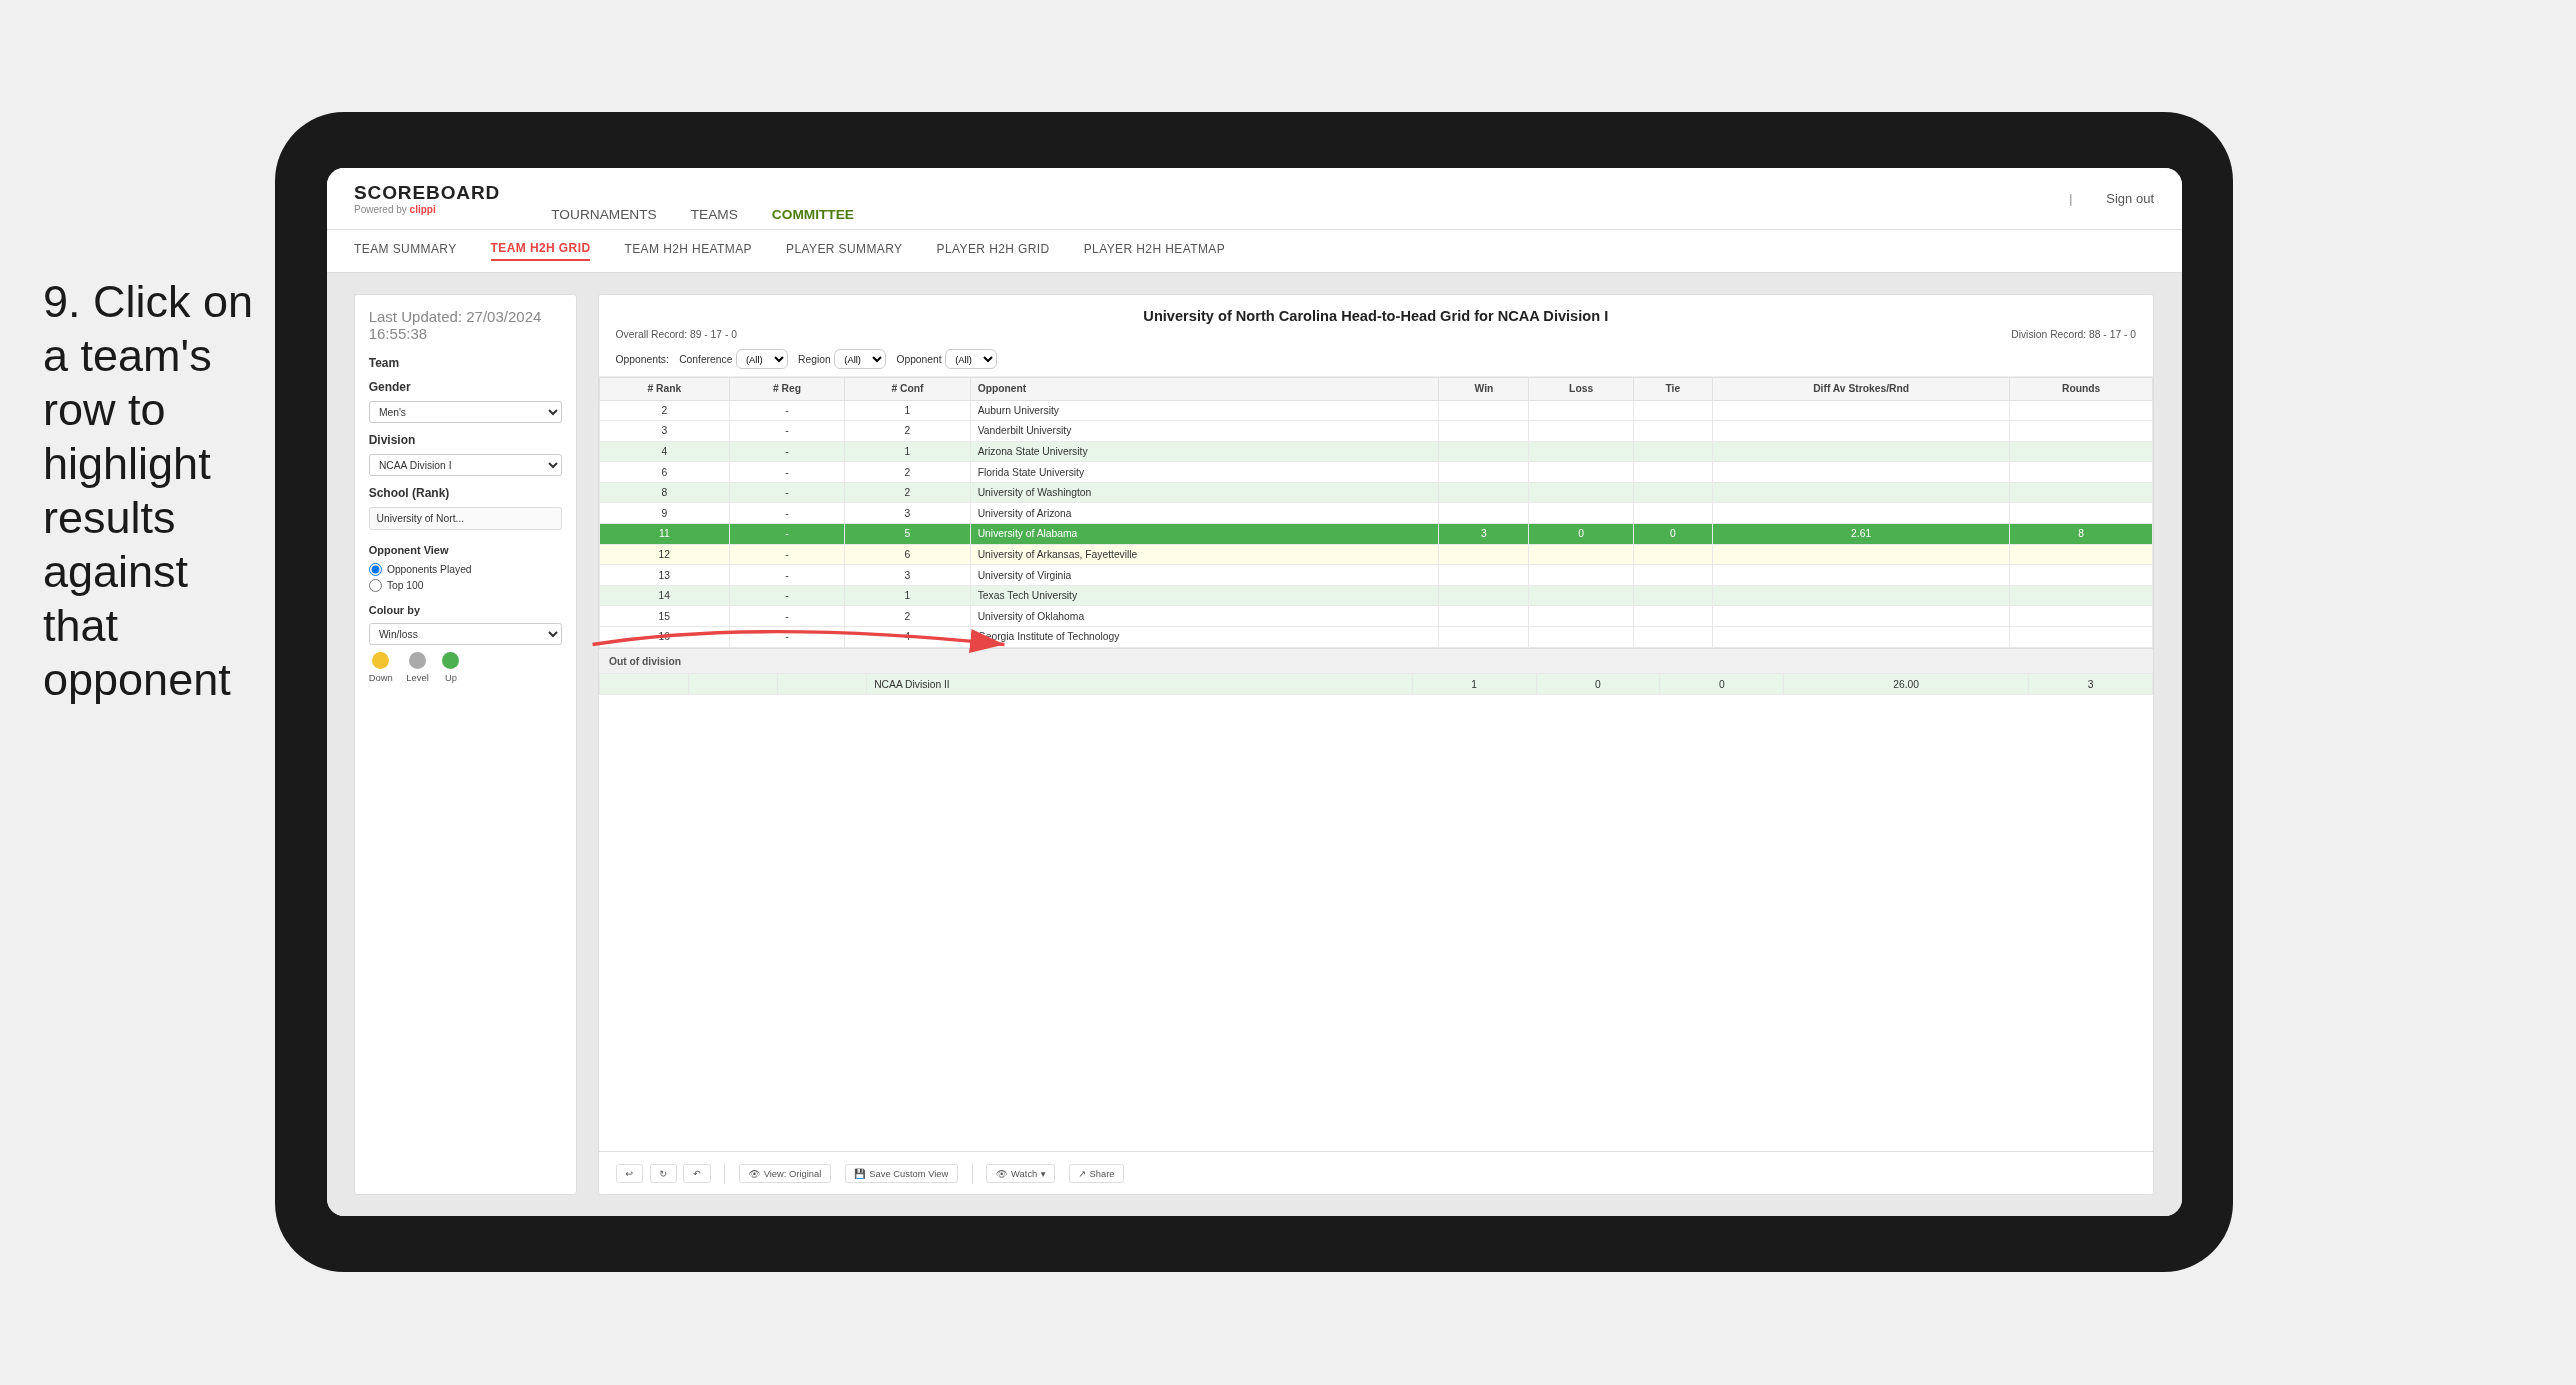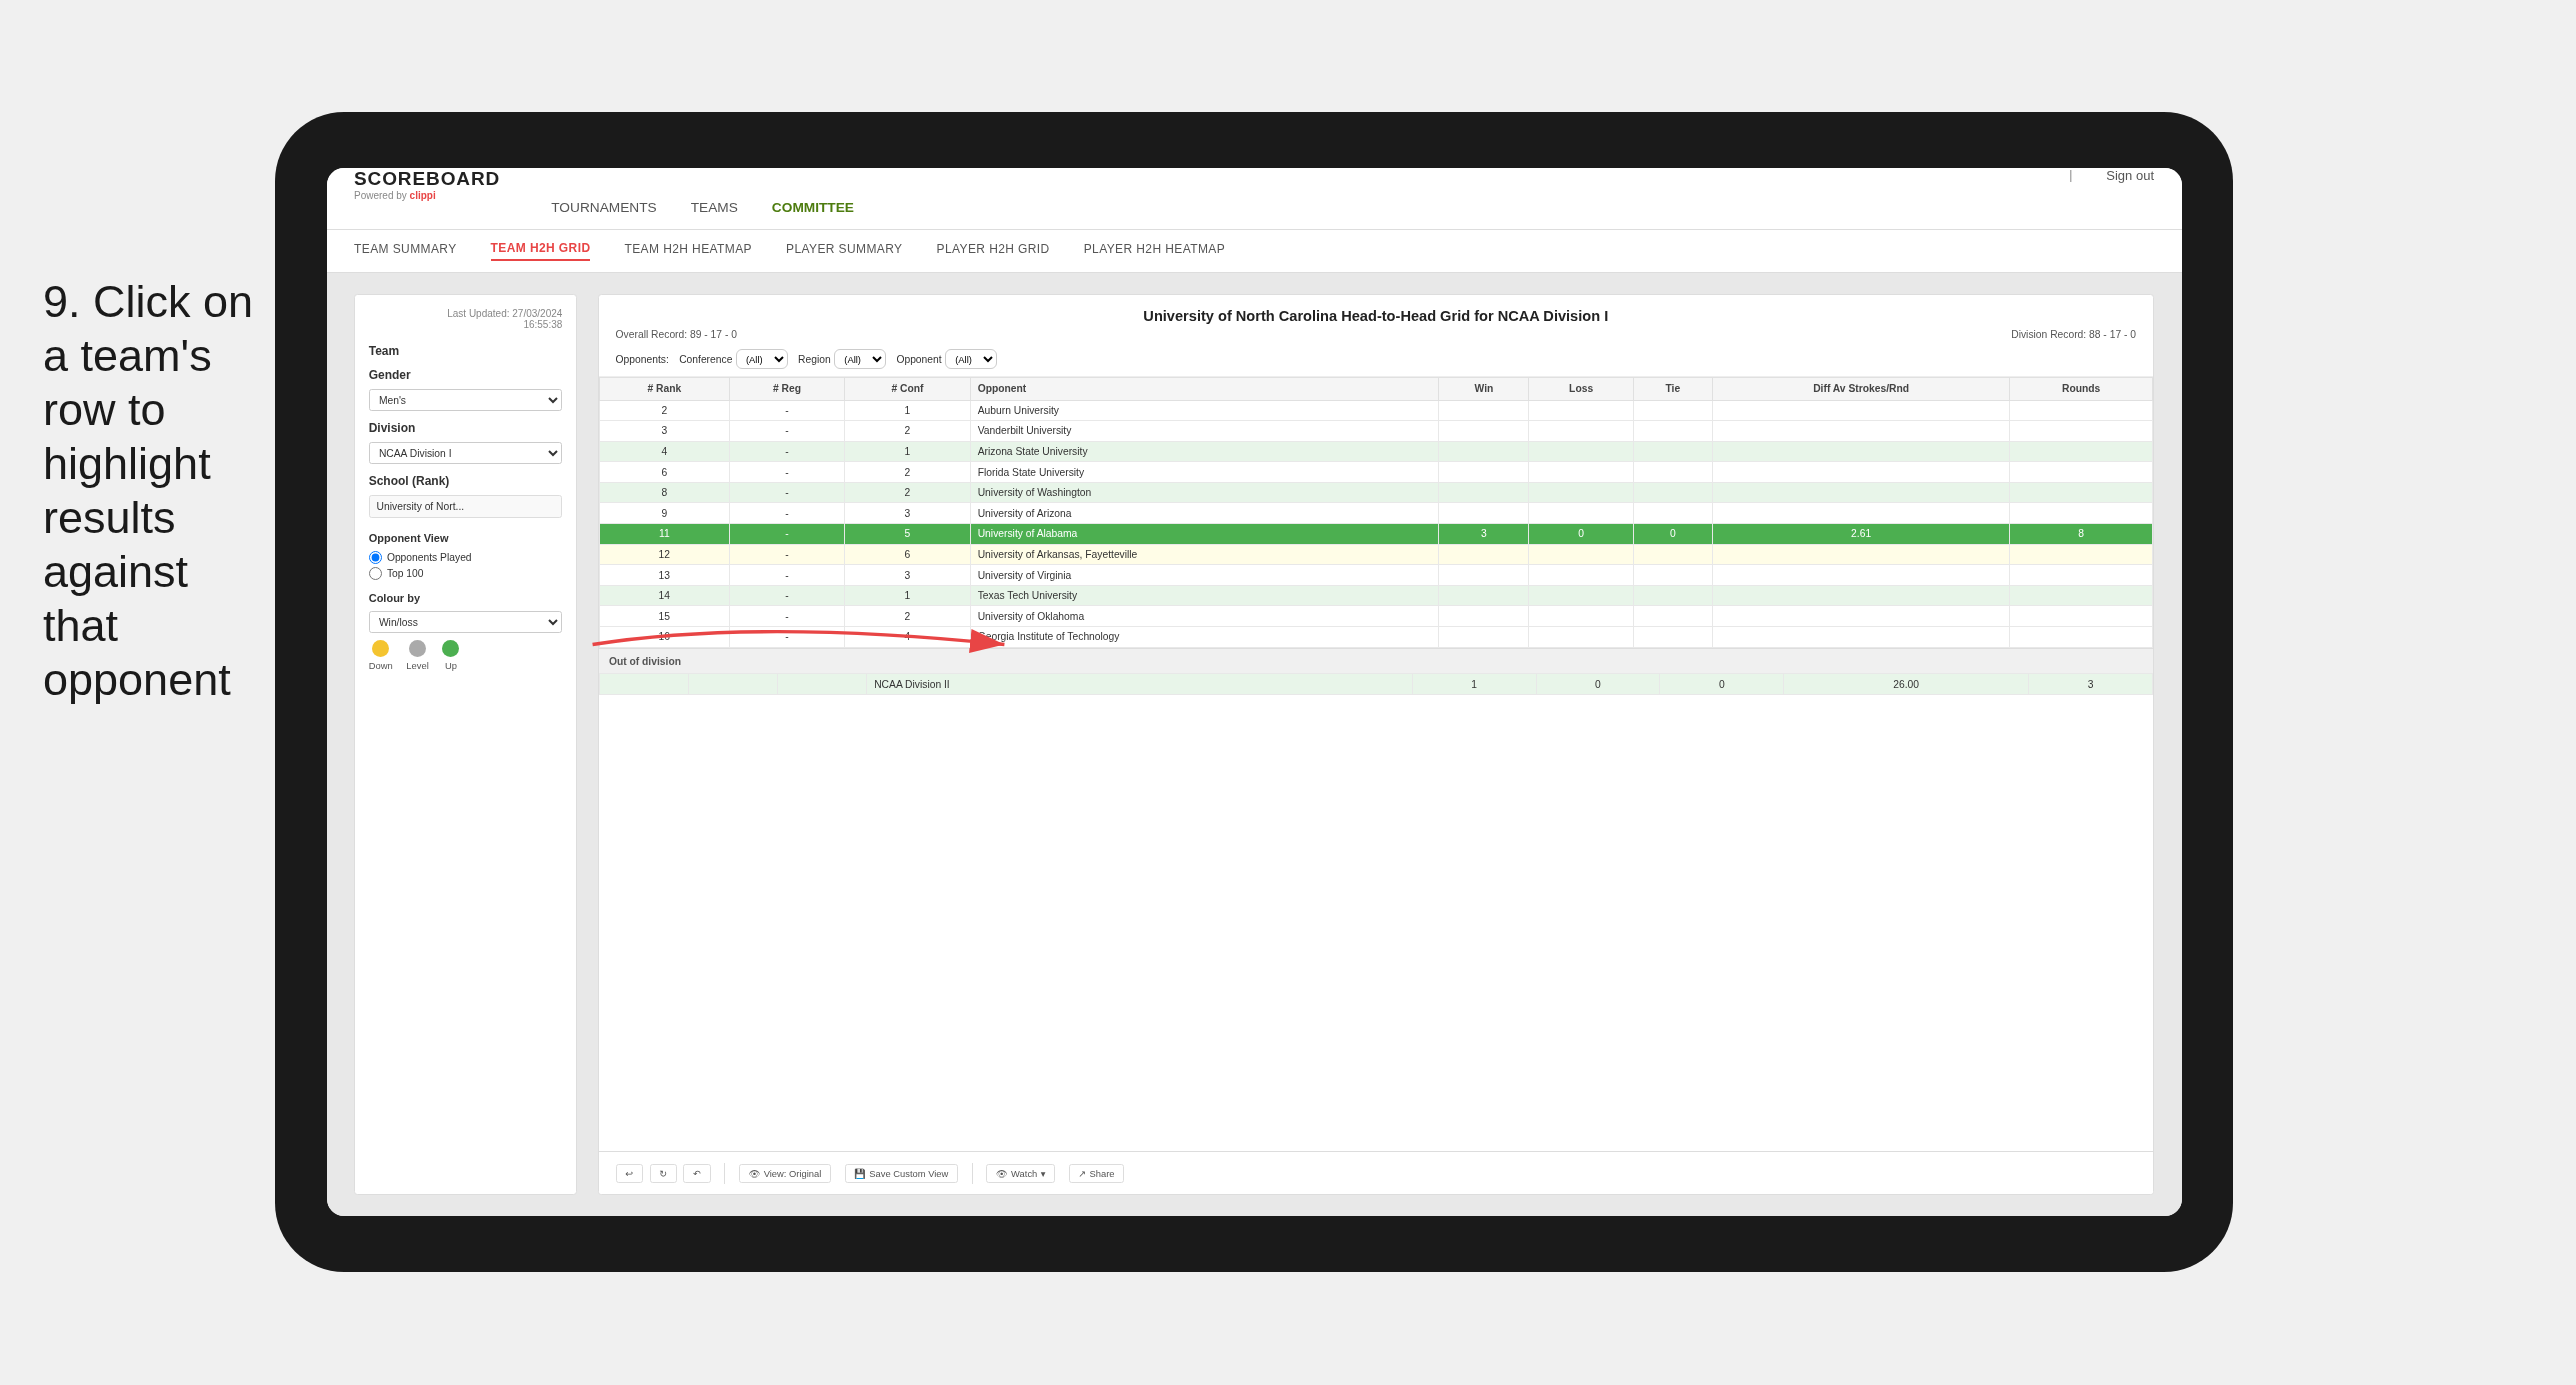--- a/index.html
+++ b/index.html
@@ -46,21 +46,21 @@
       overflow: hidden;
       display: flex;
       flex-direction: column;
     }
 
     
     .top-nav {
       background: white;
       height: 62px;
       display: flex;
-      align-items: flex-start;
+      align-items: center;
       padding: 0 27.5px;
       border-bottom: 0.9px solid #ddd;
       gap: 34px;
     }
 
     .logo {
       display: flex;
       flex-direction: column;
       margin-right: 17px;
     }
@@ -150,24 +150,23 @@
       background: white;
       width: 223px;
       min-width: 223px;
       border: 0.9px solid #ddd;
       border-radius: 3.4px;
       padding: 13.7px;
       font-size: 11px;
     }
 
     .last-updated {
-      font-size: 10px;
+      font-size: 15px;
       color: #888;
       margin-bottom: 13.7px;
-      text-align: right;
     }
 
     .panel-label {
       font-size: 12px;
       font-weight: 700;
       color: #333;
       margin-bottom: 6.9px;
       margin-top: 10.3px;
     }
 

